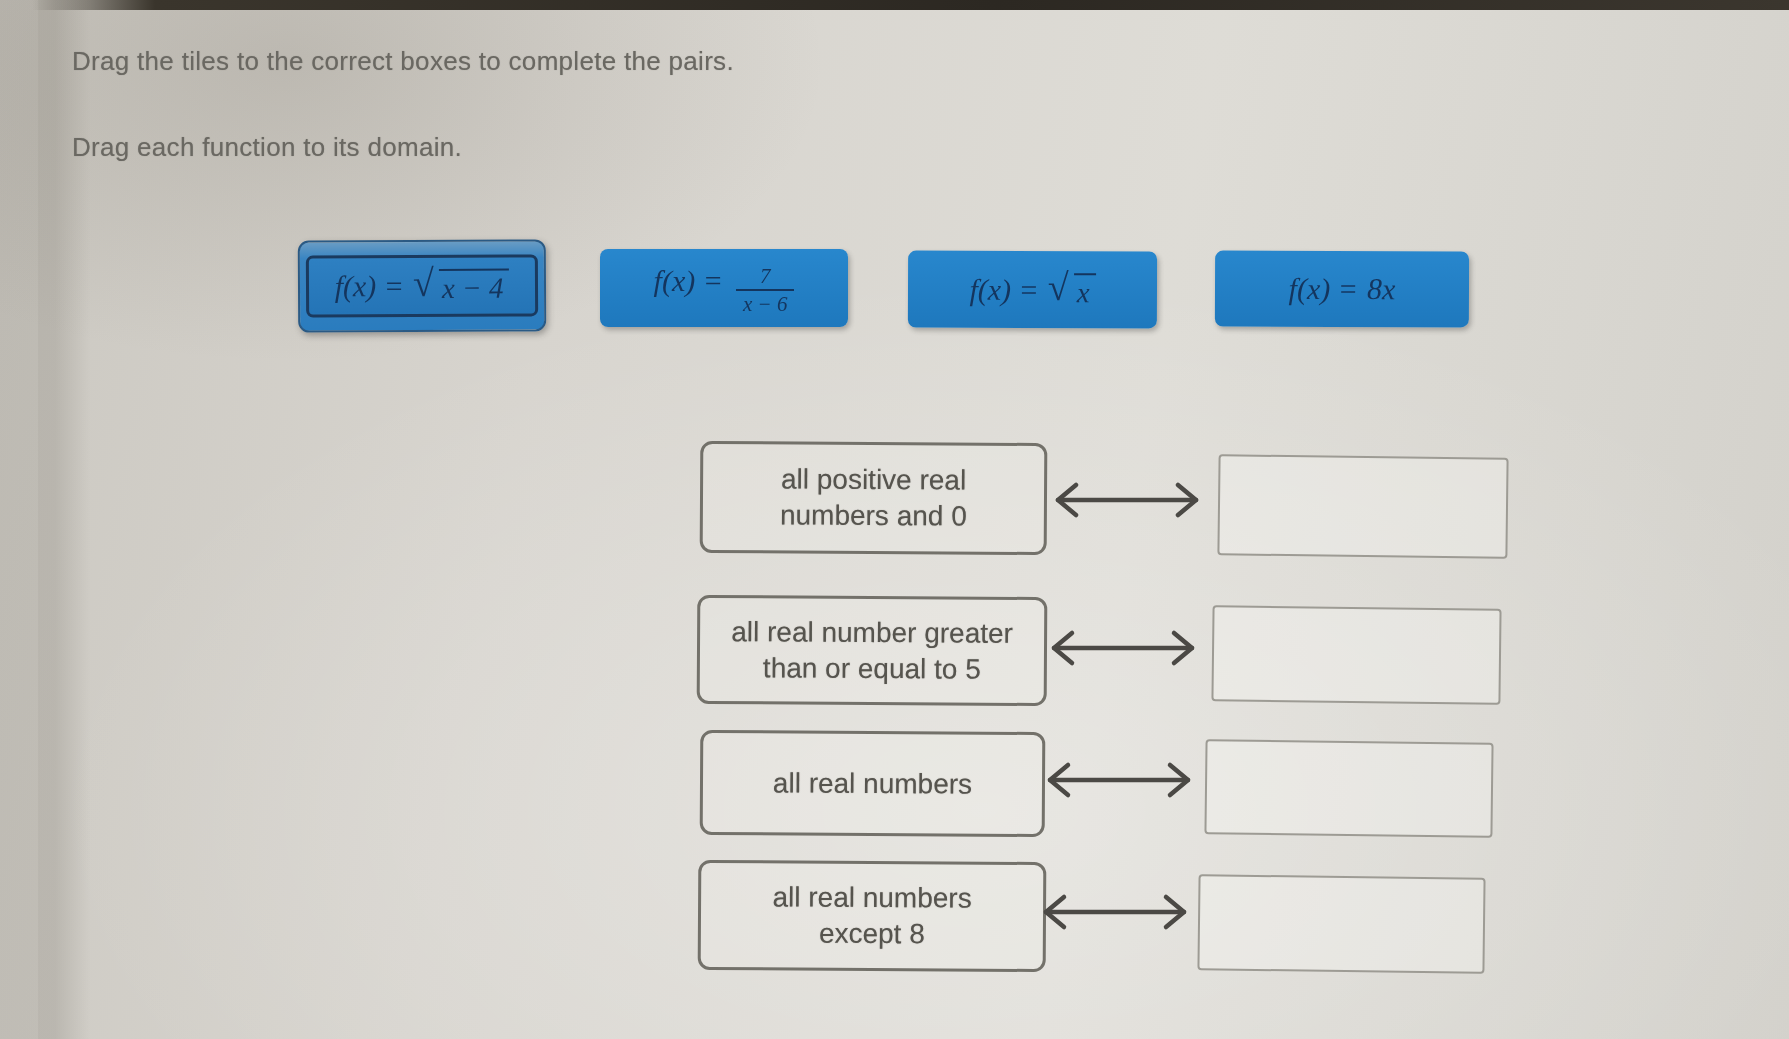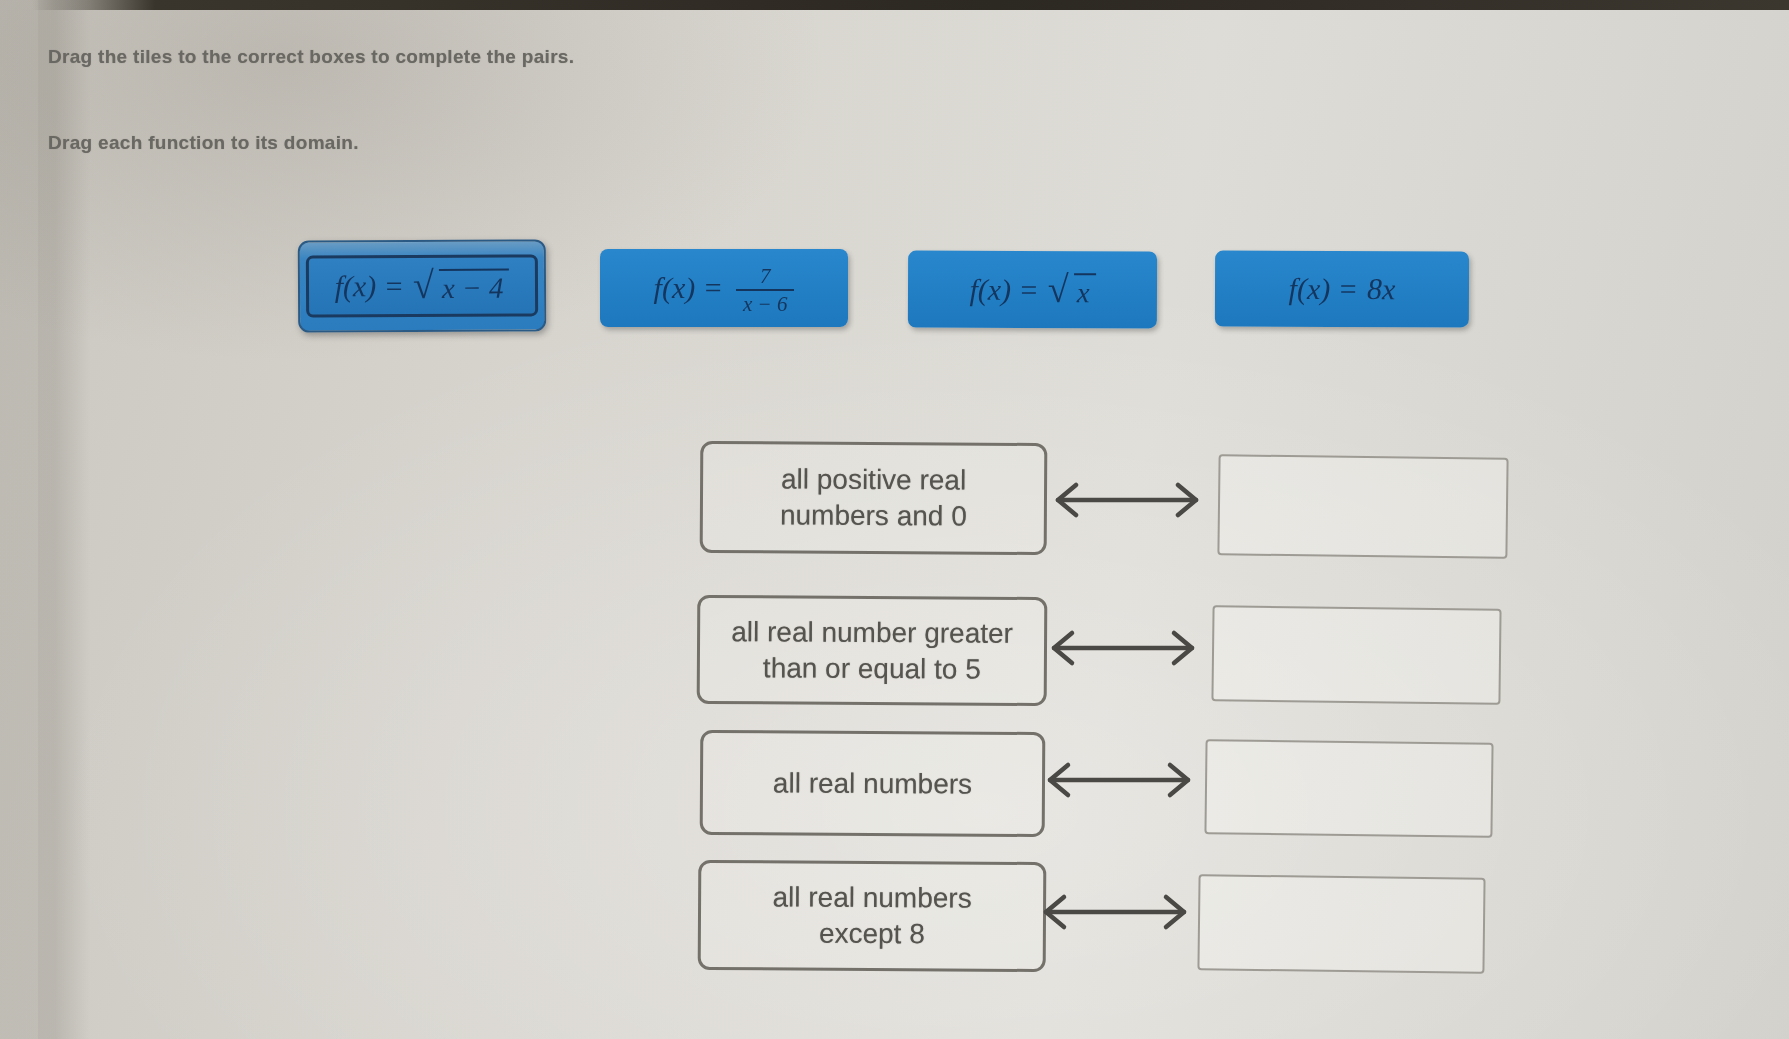--- a/index.html
+++ b/index.html
@@ -15,36 +15,35 @@
       radial-gradient(ellipse 1300px 750px at 55% 78%, rgba(255,255,255,0.30), transparent 72%),
       linear-gradient(90deg, rgba(100,95,85,0.14) 0 38px, rgba(100,95,85,0.20) 38px 55px, rgba(100,95,85,0.0) 90px),
       linear-gradient(100deg,#cbc8c1 0%,#d7d4ce 30%,#dedcd6 62%,#d3d1cb 100%);
     filter:blur(0.4px);
   }
   .topbar{
     position:absolute;left:32px;top:0;width:1757px;height:10px;
     background:linear-gradient(90deg, rgba(58,53,44,0) 0%, #3a352c 7%, #2c2822 55%, #3b362e 100%);
   }
   .instr{
-    position:absolute;left:48px;color:#6a6862;font-size:19px;letter-spacing:0.3px;
+    position:absolute;left:72px;color:#6a6862;font-size:26px;letter-spacing:0.3px;
     text-shadow:0 0 1px rgba(106,104,98,0.55);
-    font-weight:bold;
   }
   .instr1{top:46px;}
   .instr2{top:132px;}
 
   
   .tile{
     position:absolute;border-radius:8px;
     background:linear-gradient(180deg,#2887cd 0%,#1e78bd 100%);
     box-shadow:2px 3px 5px rgba(40,40,40,0.30);
     display:flex;align-items:center;justify-content:center;
     color:#14355e;font-family:"Liberation Serif",serif;font-style:italic;font-size:30px;
   }
-  .tile .math{display:inline-flex;align-items:center;gap:9px;}
+  .tile .math{display:inline-flex;align-items:flex-start;gap:9px;}
   .tile1{left:298px;top:240px;width:244px;height:88px;
     background:linear-gradient(180deg,#699cc4 0%,#3a85c2 18%,#2a7cbe 100%);
     border:2px solid #2b5a84;border-radius:11px;transform:rotate(-0.3deg);
     box-shadow:2px 3px 6px rgba(40,40,40,0.35);}
   .tile1 .tile-inner{
     border:3px solid #1a3a5f;border-radius:7px;margin:0 6px;flex:1;height:56px;
     display:flex;align-items:center;justify-content:center;
     background:linear-gradient(180deg,#2e80c2,#2474b6);
   }
   .tile2{left:600px;top:249px;width:248px;height:78px;}

